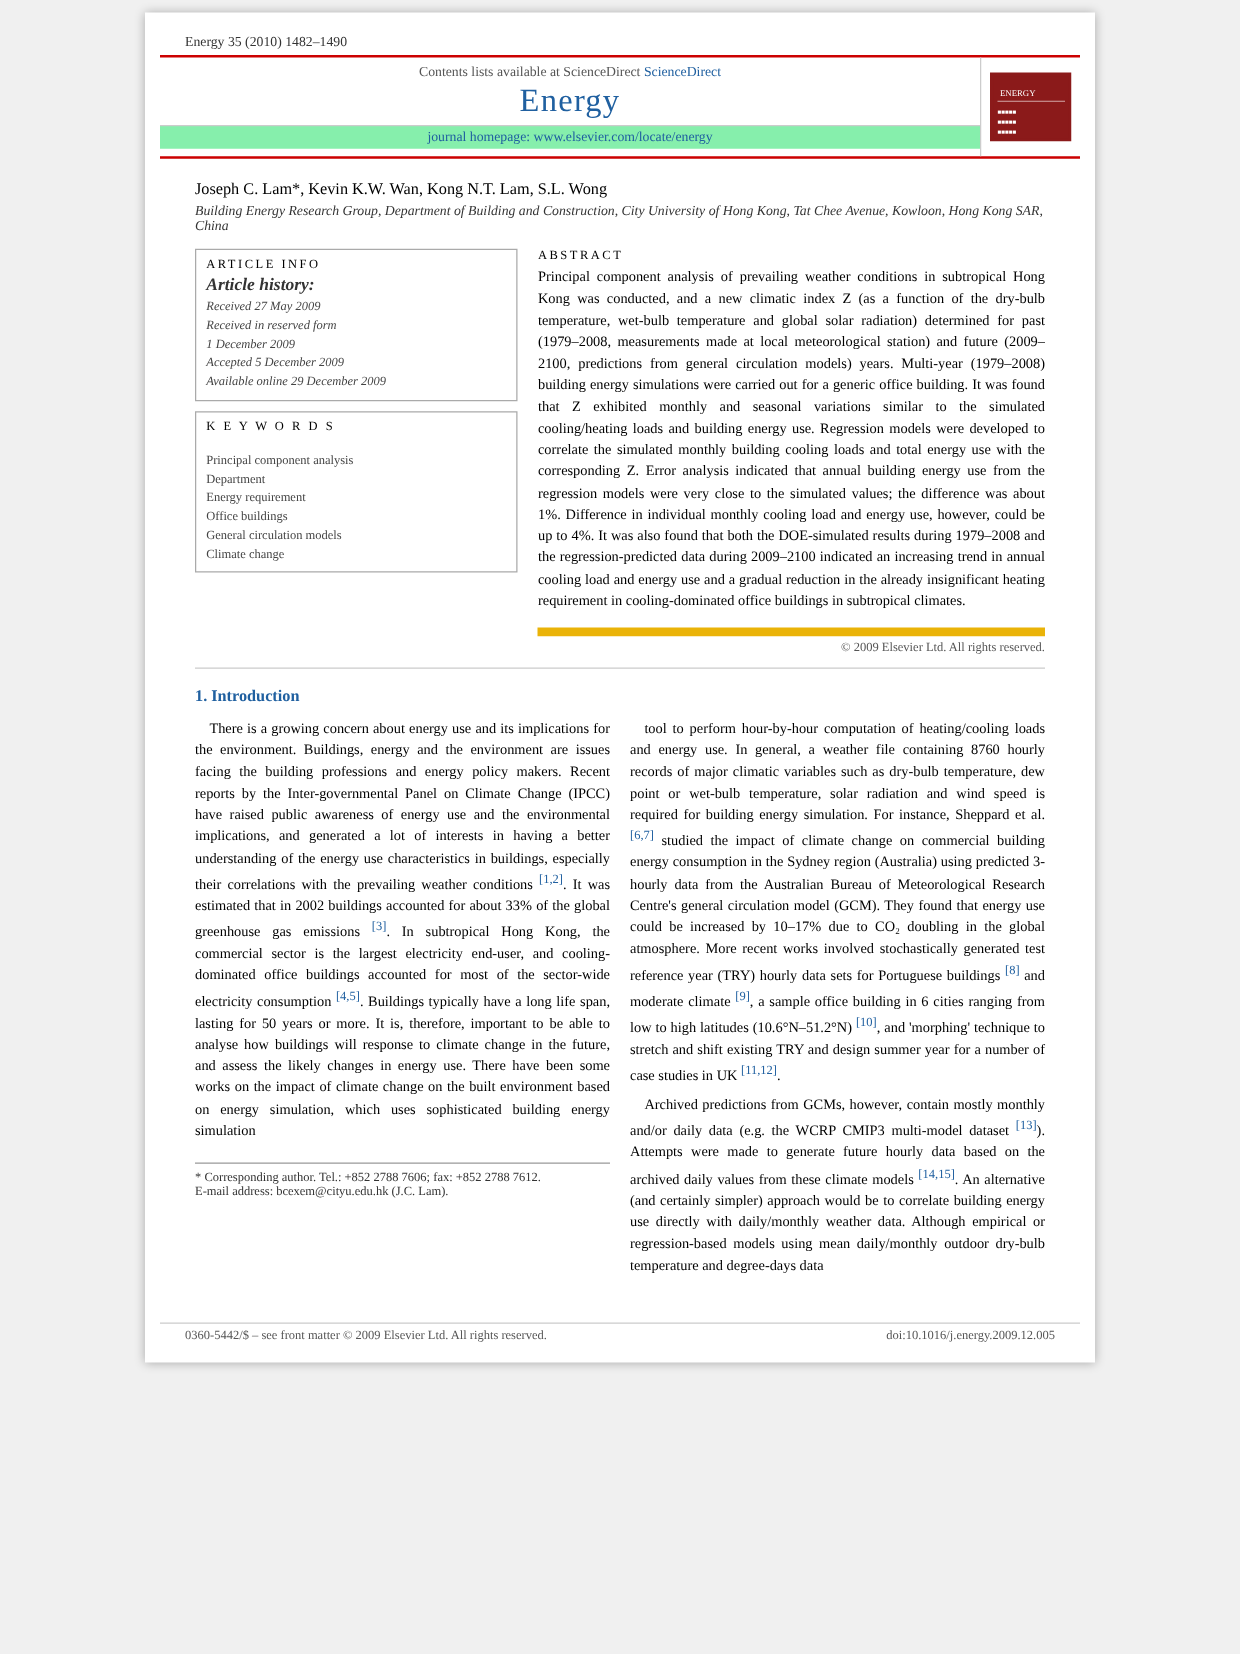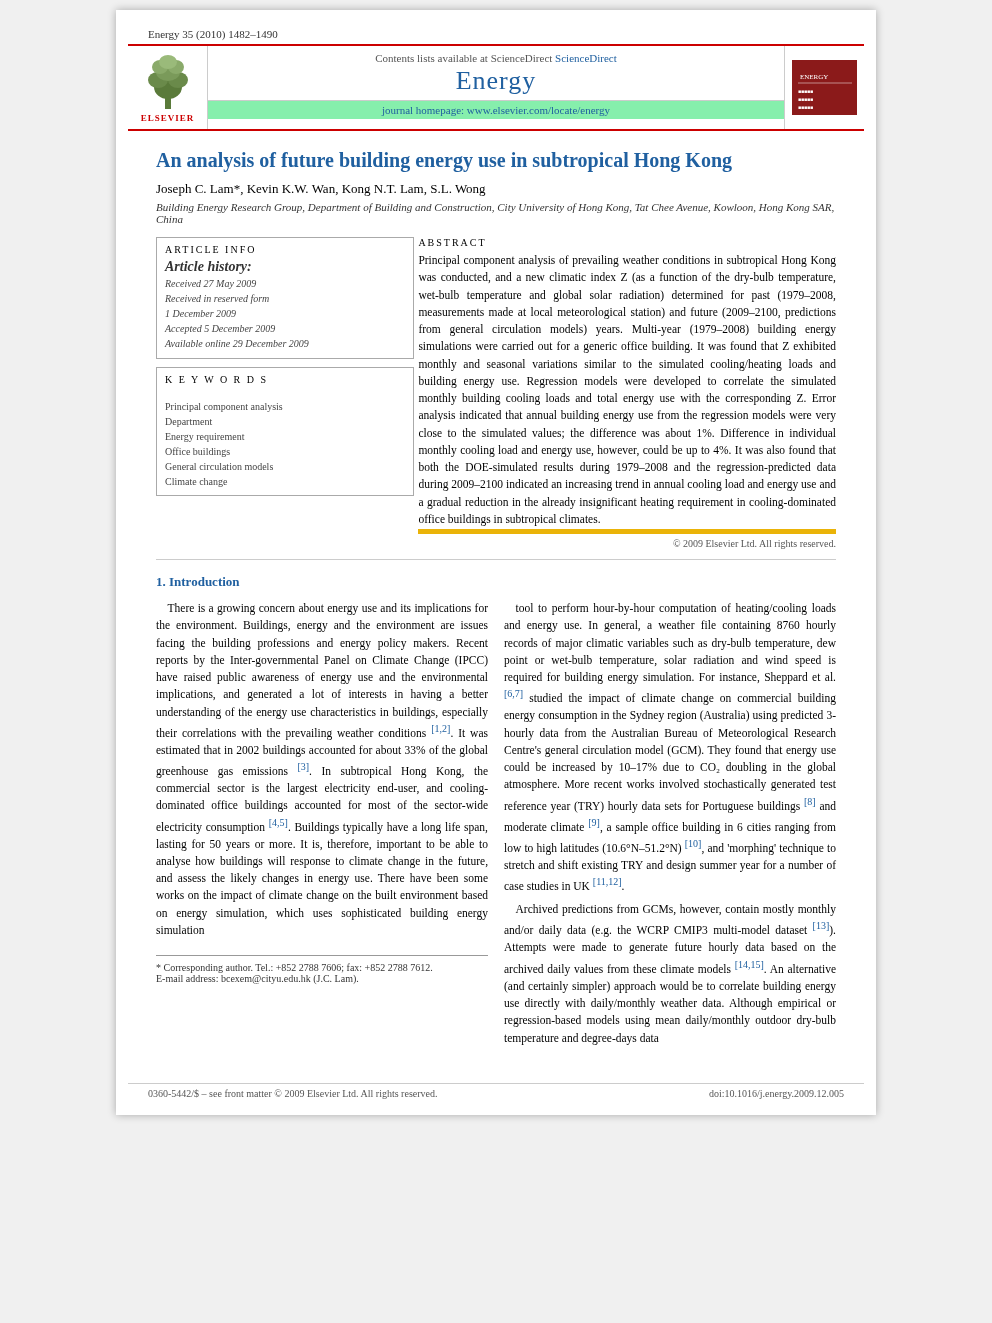--- a/index.html
+++ b/index.html
@@ -83,21 +83,21 @@
     }
     .article-affiliation {
       font-size: 11px;
       font-style: italic;
       color: #333;
       margin-bottom: 12px;
     }
     
     .two-col {
       display: flex;
-      gap: 4px;
+      gap: 16px;
       margin-bottom: 10px;
     }
     .col-left {
       width: 38%;
       flex-shrink: 0;
     }
     .col-right {
       flex: 1;
     }
     .section-box {
@@ -140,23 +140,23 @@
     .abstract-text {
       font-size: 11.5px;
       line-height: 1.5;
       color: #000;
       text-align: justify;
     }
     .copyright-line {
       text-align: right;
       font-size: 10px;
       color: #555;
-      margin-top: 1px;
+      margin-top: 12px;
       padding-top: 4px;
-      border-top: 5px solid #eab308;
+      border-top: 7px solid #eab308;
     }
     
     .section-heading {
       font-size: 13px;
       color: #2060a0;
       font-weight: bold;
       margin-bottom: 6px;
       margin-top: 14px;
     }
     .body-text {
@@ -209,34 +209,20 @@
 <body>
 
 <div class="page">
 
   <div class="journal-header">
     <span class="journal-citation">Energy 35 (2010) 1482–1490</span>
   </div>
 
   <div style="display:flex; align-items:stretch; border-bottom: 2px solid #c00; margin: 0;">
 
-    <div style="width:80px; padding:6px; display:flex; flex-direction:column; align-items:center; justify-content:center; border-right:1px solid #ccc;">
-      <svg class="elsevier-tree" viewBox="0 0 60 60" width="55" height="50">
-
-        <rect x="27" y="45" width="6" height="12" fill="#5a7a3a"></rect>
-        <ellipse cx="30" cy="35" rx="14" ry="12" fill="#5a7a3a"></ellipse>
-        <ellipse cx="20" cy="28" rx="10" ry="8" fill="#6a8a4a"></ellipse>
-        <ellipse cx="40" cy="28" rx="10" ry="8" fill="#6a8a4a"></ellipse>
-        <ellipse cx="30" cy="20" rx="12" ry="9" fill="#7a9a5a"></ellipse>
-        <ellipse cx="22" cy="15" rx="8" ry="7" fill="#8aaa6a"></ellipse>
-        <ellipse cx="38" cy="15" rx="8" ry="7" fill="#8aaa6a"></ellipse>
-        <ellipse cx="30" cy="10" rx="9" ry="7" fill="#9aba7a"></ellipse>
-      </svg>
-      <div class="elsevier-text">ELSEVIER</div>
-    </div>
 
     <div class="banner-center" style="padding:6px 0;">
       <div class="sciencedirect-link">
         <span>Contents lists available at ScienceDirect</span>
         <a href="#">ScienceDirect</a>
       </div>
       <div class="journal-name-banner">Energy</div>
       <div class="journal-homepage">
         <a href="#">journal homepage: www.elsevier.com/locate/energy</a>
       </div>
@@ -251,21 +237,20 @@
           <text x="3" y="30" font-size="5" fill="white" font-family="sans-serif">■■■■■</text>
           <text x="3" y="38" font-size="5" fill="white" font-family="sans-serif">■■■■■</text>
           <text x="3" y="46" font-size="5" fill="white" font-family="sans-serif">■■■■■</text>
         </svg>
       </div>
     </div>
   </div>
 
   <div class="article-content">
 
-    <div class="article-title">An analysis of future building energy use in subtropical Hong Kong</div>
 
     <div class="article-authors">Joseph C. Lam*, Kevin K.W. Wan, Kong N.T. Lam, S.L. Wong</div>
 
     <div class="article-affiliation">Building Energy Research Group, Department of Building and Construction, City University of Hong Kong, Tat Chee Avenue, Kowloon, Hong Kong SAR, China</div>
 
     <div class="two-col">
 
       <div class="col-left">
         <div class="section-box">
           <div class="section-title">ARTICLE INFO</div>

